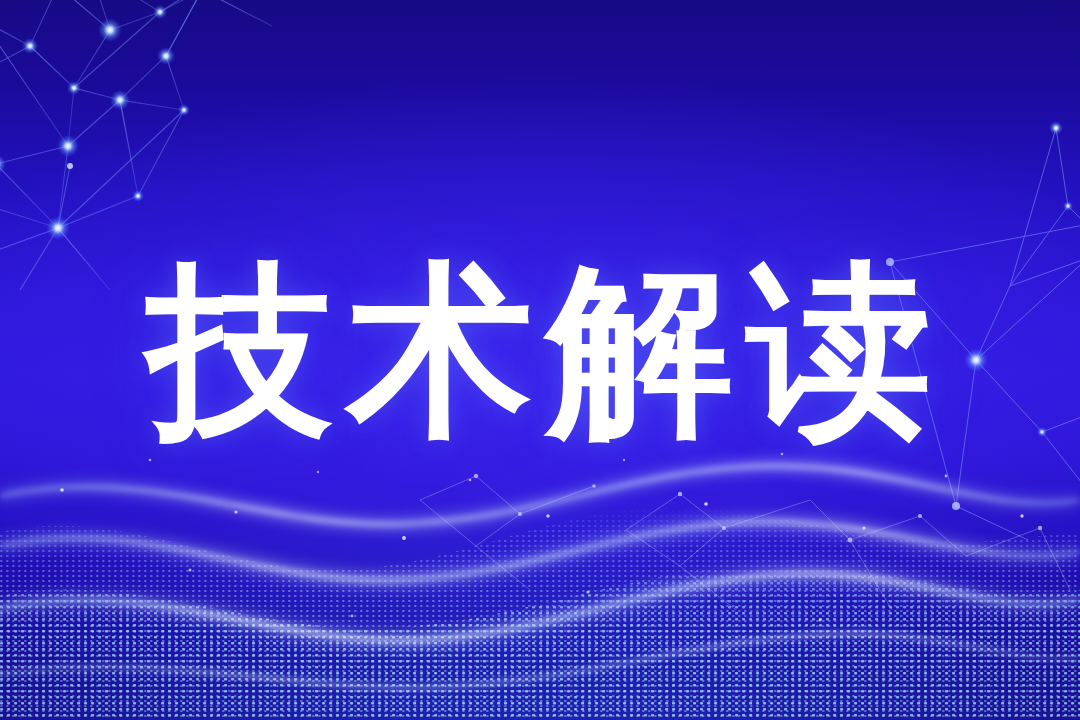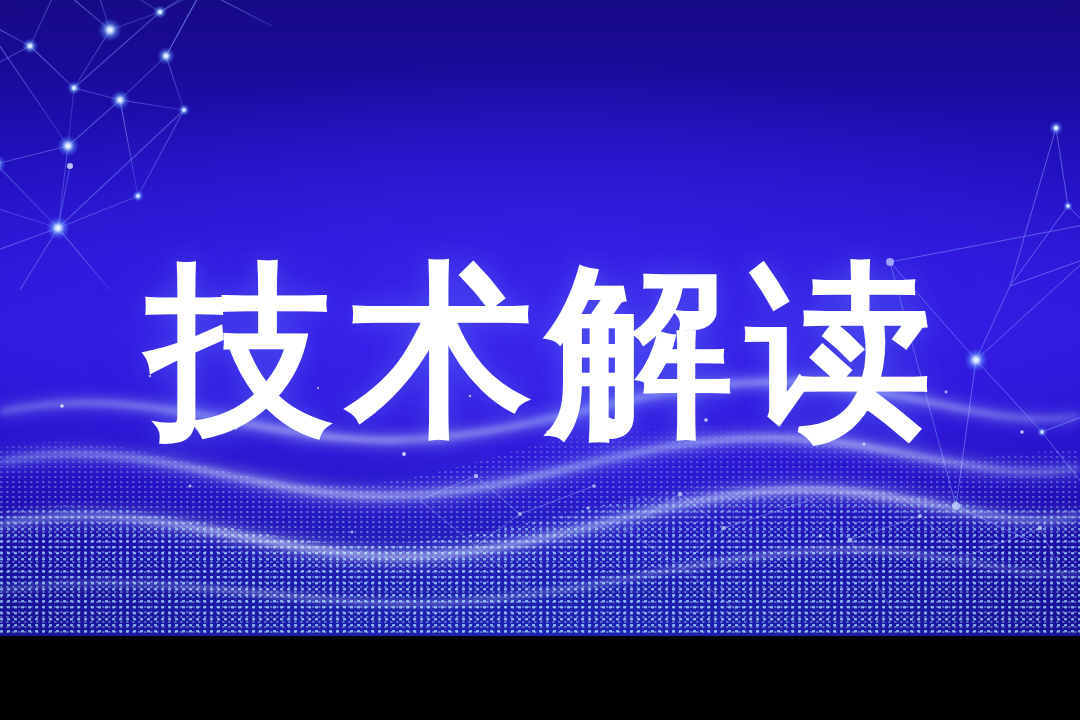--- a/index.html
+++ b/index.html
@@ -1,17 +1,17 @@
 <!DOCTYPE html>
 <html><head>
 <meta charset="utf-8">
 <style>
   html,body{margin:0;padding:0;background:#000;}
   #stage{
-    position:relative;width:1080px;height:636px;overflow:hidden;
+    position:relative;width:1080px;height:720px;overflow:hidden;
     font-family:"Liberation Sans","DejaVu Sans",sans-serif;
     background:
       radial-gradient(120% 80% at 50% 118%, rgba(40,80,235,.55) 0%, rgba(30,40,190,0) 62%),
       radial-gradient(90% 60% at 50% 52%, rgba(62,36,238,.85) 0%, rgba(40,20,200,0) 70%),
       linear-gradient(180deg,
         #170a86 0%,
         #1b0b9c 12%,
         #2211bf 26%,
         #2c16d6 40%,
         #3019de 52%,

